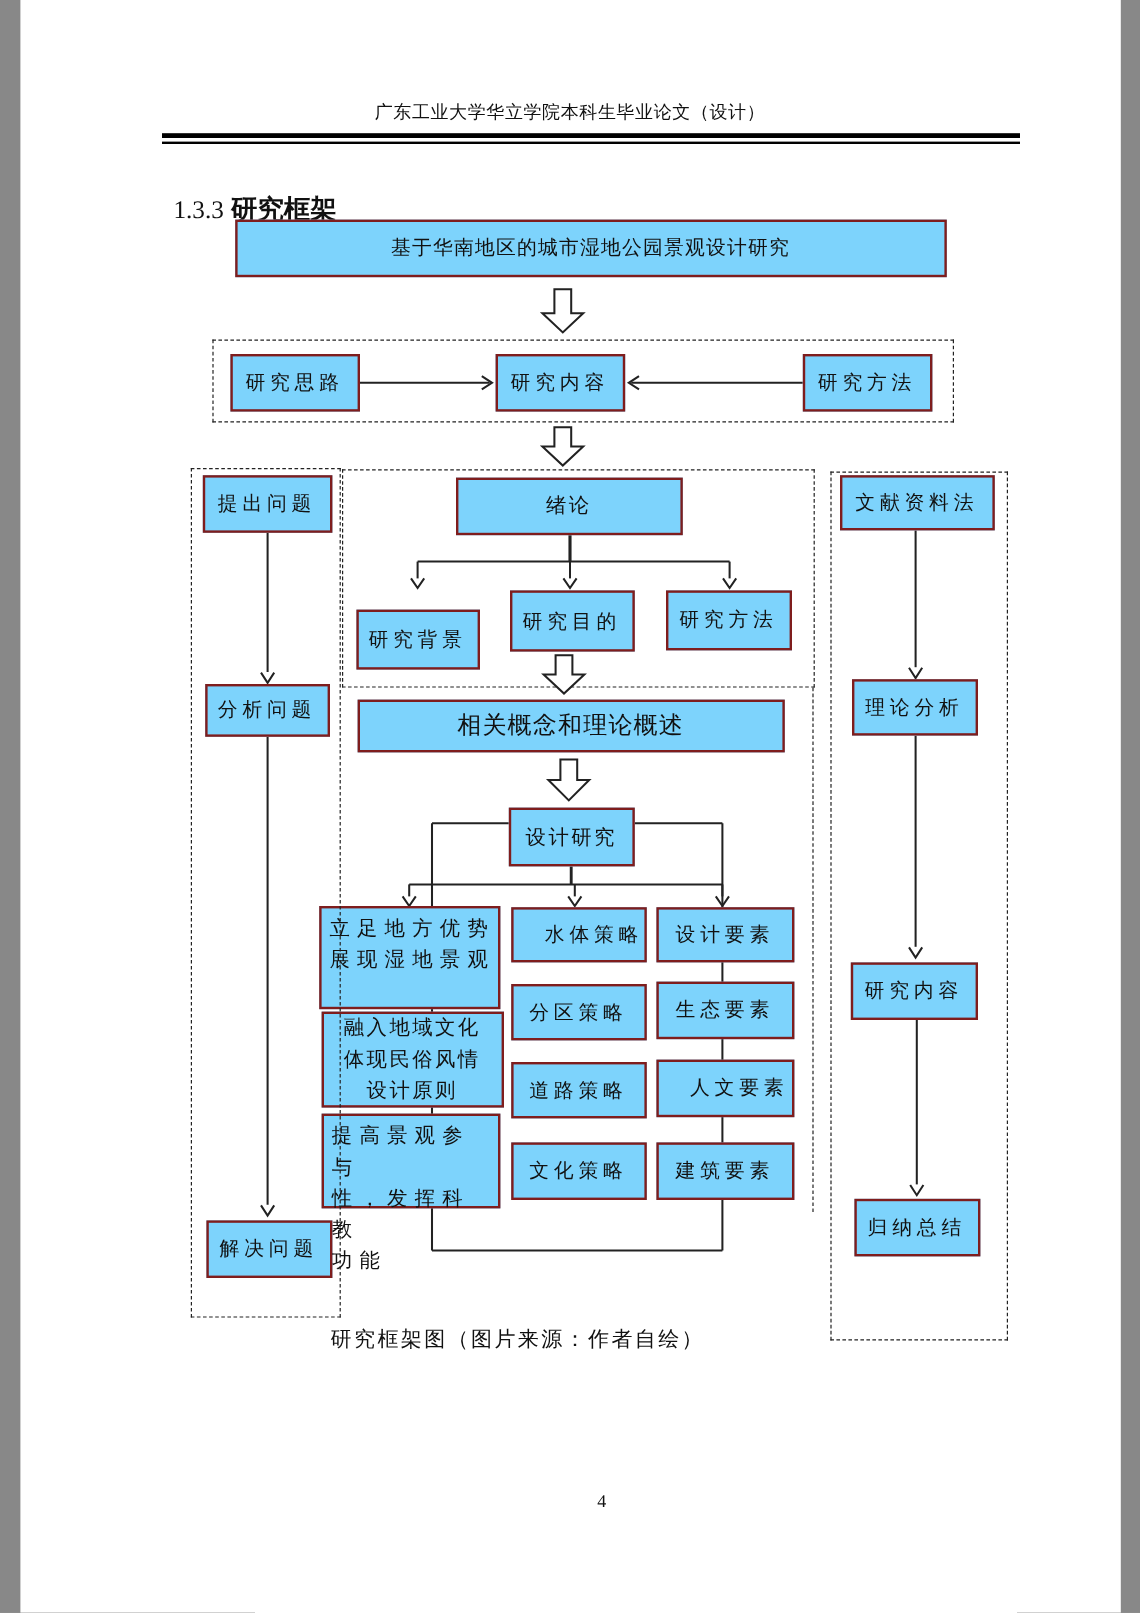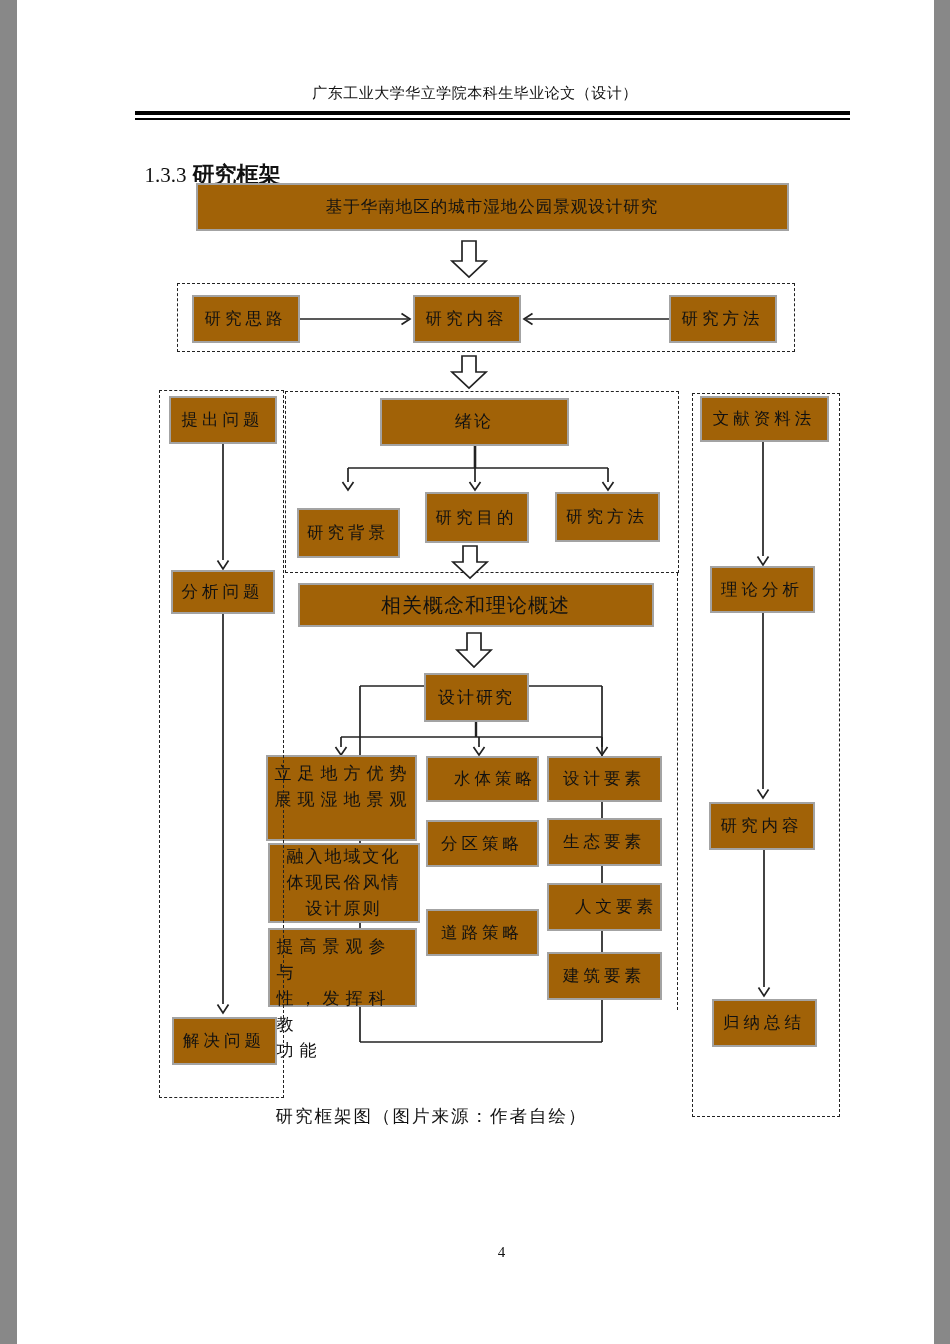--- a/index.html
+++ b/index.html
@@ -25,22 +25,22 @@
   }
   .section-heading .num{
     font-family:"Liberation Serif",serif;font-size:21px;
   }
   .section-heading .txt{
     font-family:"Liberation Sans","DejaVu Sans",sans-serif;
     font-weight:bold;font-size:22px;margin-left:6px;
   }
   
   .box{
-    position:absolute;z-index:2;background:#a16207;
-    border:2px solid #a3a3a3;box-sizing:border-box;
+    position:absolute;z-index:2;background:#7dd3fc;
+    border:2px solid #7f1d1d;box-sizing:border-box;
     display:flex;align-items:center;justify-content:center;
     text-align:center;font-size:16.5px;letter-spacing:4px;
     line-height:26px;white-space:pre-line;
   }
   .box.wide{letter-spacing:1px;font-size:16.5px;}
   .box.tl{align-items:flex-start;justify-content:flex-start;
     text-align:left;padding:4px 2px 0 7px;letter-spacing:6px;font-size:17px;}
   .box.mid3{letter-spacing:2px;font-size:17px;}
   .box.ls2{letter-spacing:2px;font-size:17px;}
   
@@ -141,21 +141,22 @@
 展现湿地景观</div>
   <div class="box mid3" style="left:251px;top:843px;width:152px;height:80px;">融入地域文化
 体现民俗风情
 设计原则</div>
   <div class="box tl" style="left:251px;top:928px;width:149px;height:79px;">提高景观参与
 性，发挥科教
 功能</div>
 
   <div class="box" style="left:409px;top:756px;width:113px;height:46px;padding-left:26px;">水体策略</div>
   <div class="box" style="left:409px;top:820px;width:113px;height:47px;">分区策略</div>
-  <div class="box" style="left:409px;top:885px;width:113px;height:47px;margin-top:24px;">道路策略</div>
+  <div class="box" style="left:409px;top:885px;width:113px;height:47px;">道路策略</div>
+  <div class="box" style="left:409px;top:952px;width:113px;height:48px;">文化策略</div>
 
   <div class="box" style="left:530px;top:756px;width:115px;height:46px;">设计要素</div>
   <div class="box" style="left:530px;top:818px;width:115px;height:48px;">生态要素</div>
   <div class="box" style="left:530px;top:883px;width:115px;height:48px;padding-left:24px;">人文要素</div>
   <div class="box" style="left:530px;top:952px;width:115px;height:48px;">建筑要素</div>
 
   <div class="box" style="left:683px;top:396px;width:129px;height:46px;">文献资料法</div>
   <div class="box" style="left:693px;top:566px;width:105px;height:47px;">理论分析</div>
   <div class="box" style="left:692px;top:802px;width:106px;height:48px;">研究内容</div>
   <div class="box" style="left:695px;top:999px;width:105px;height:48px;">归纳总结</div>

